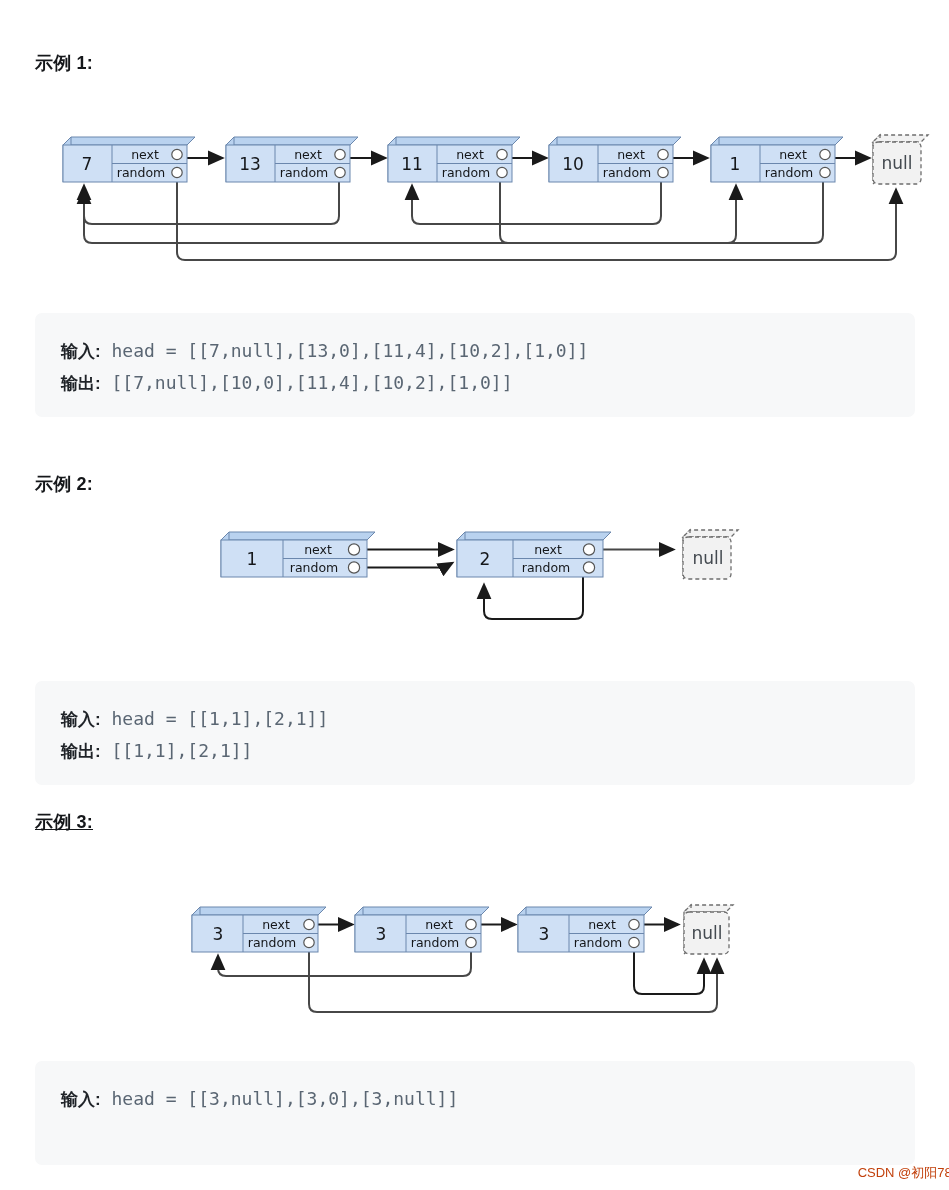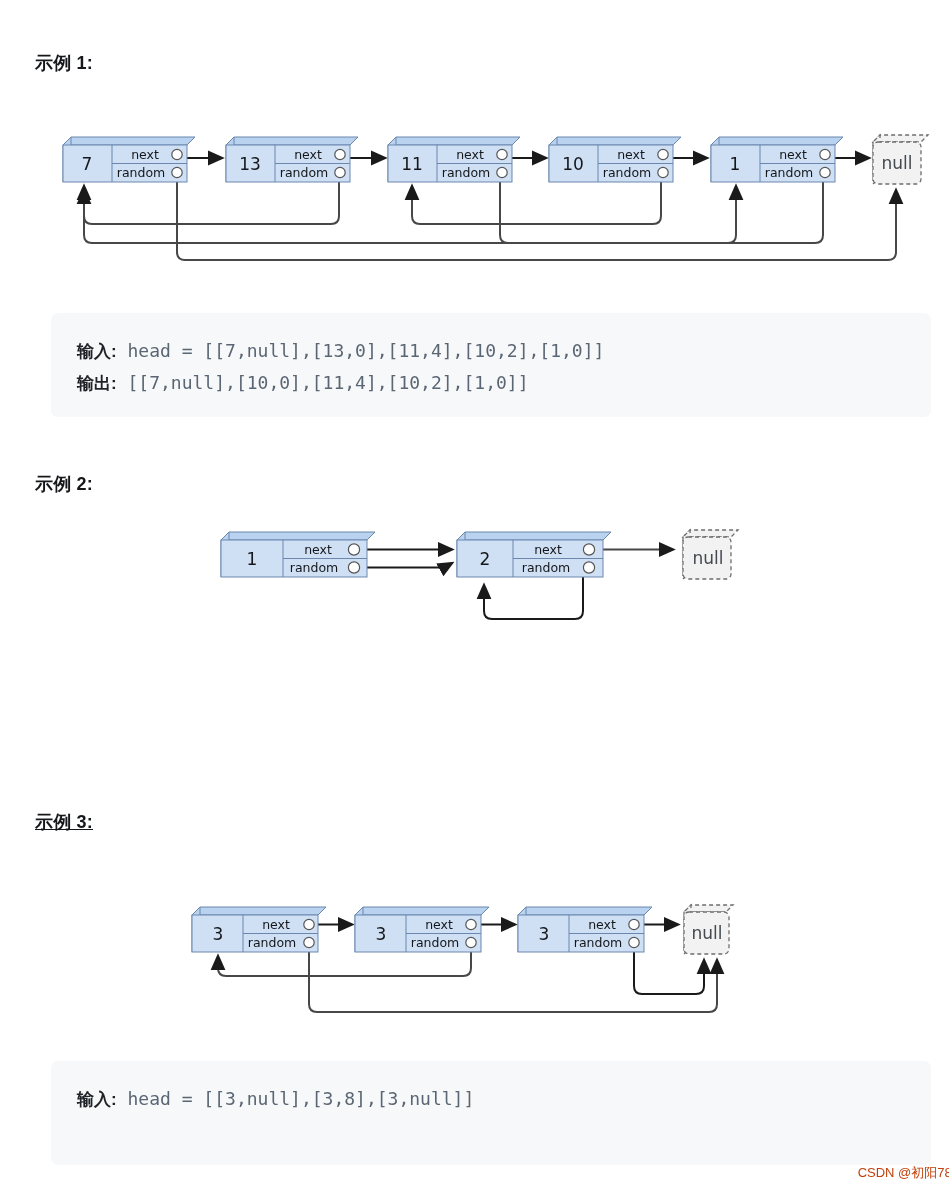--- a/index.html
+++ b/index.html
@@ -28,21 +28,21 @@
     font-weight: bold;
     color: #15171a;
     letter-spacing: 0.2px;
   }
   #heading-1 { top: 51px; }
   #heading-2 { top: 472px; }
   #heading-3 { top: 810px; text-decoration: underline; }
 
   .code-block {
     position: absolute;
-    left: 51px;
+    left: 35px;
     width: 880px;
     background: #f7f8f9;
     border-radius: 7px;
     box-sizing: border-box;
     padding: 22px 26px 22px 26px;
   }
   #code-1 { top: 313px; height: 104px; }
   #code-2 { top: 681px; height: 104px; }
   #code-3 { top: 1061px; height: 104px; }
 
@@ -234,20 +234,24 @@
     </g>
 
     <g>
       <path d="M683,22 L690,15 L738,15 L731,22 z" fill="#f2f2f2" stroke="#6d6d6d" stroke-width="1.3" stroke-dasharray="4 3"></path>
       <path d="M683,22 L683,64 L690,57 L690,15 z" fill="#f2f2f2" stroke="#6d6d6d" stroke-width="1.3" stroke-dasharray="4 3"></path>
       <rect x="683" y="22" width="48" height="42" rx="5" fill="#f2f2f2" stroke="#6d6d6d" stroke-width="1.3" stroke-dasharray="4 3"></rect>
       <text class="nullt" x="708" y="49" text-anchor="middle">null</text>
     </g>
   </svg>
 
+  <div class="code-block" id="code-2">
+    <div class="code-line"><span class="code-label">输入:</span><span> head = [[1,1],[2,1]]</span></div>
+    <div class="code-line"><span class="code-label">输出:</span><span> [[1,1],[2,1]]</span></div>
+  </div>
 
   <div class="example-heading" id="heading-3">示例 3:</div>
 
   <svg class="diagram" id="diagram-3" width="949" height="135" viewBox="0 0 949 135">
     <defs>
       <marker id="ah3" markerWidth="9" markerHeight="9" refX="7" refY="4.5" orient="auto">
         <path d="M0,0.8 L8.4,4.5 L0,8.2 z" fill="#1a1a1a"></path>
       </marker>
     </defs>
 
@@ -302,17 +306,17 @@
 
     <g>
       <path d="M684,22 L691,15 L733,15 L726,22 z" fill="#f2f2f2" stroke="#6d6d6d" stroke-width="1.3" stroke-dasharray="4 3"></path>
       <path d="M684,22 L684,64 L691,57 L691,15 z" fill="#f2f2f2" stroke="#6d6d6d" stroke-width="1.3" stroke-dasharray="4 3"></path>
       <rect x="684" y="22" width="45" height="42" rx="5" fill="#f2f2f2" stroke="#6d6d6d" stroke-width="1.3" stroke-dasharray="4 3"></rect>
       <text class="nullt" x="707" y="49" text-anchor="middle">null</text>
     </g>
   </svg>
 
   <div class="code-block" id="code-3">
-    <div class="code-line"><span class="code-label">输入:</span><span> head = [[3,null],[3,8],[3,null]]</span></div>
+    <div class="code-line"><span class="code-label">输入:</span><span> head = [[3,null],[3,0],[3,null]]</span></div>
   </div>
 
   <div class="watermark">CSDN @初阳785</div>
 </div>
 
 </body></html>

